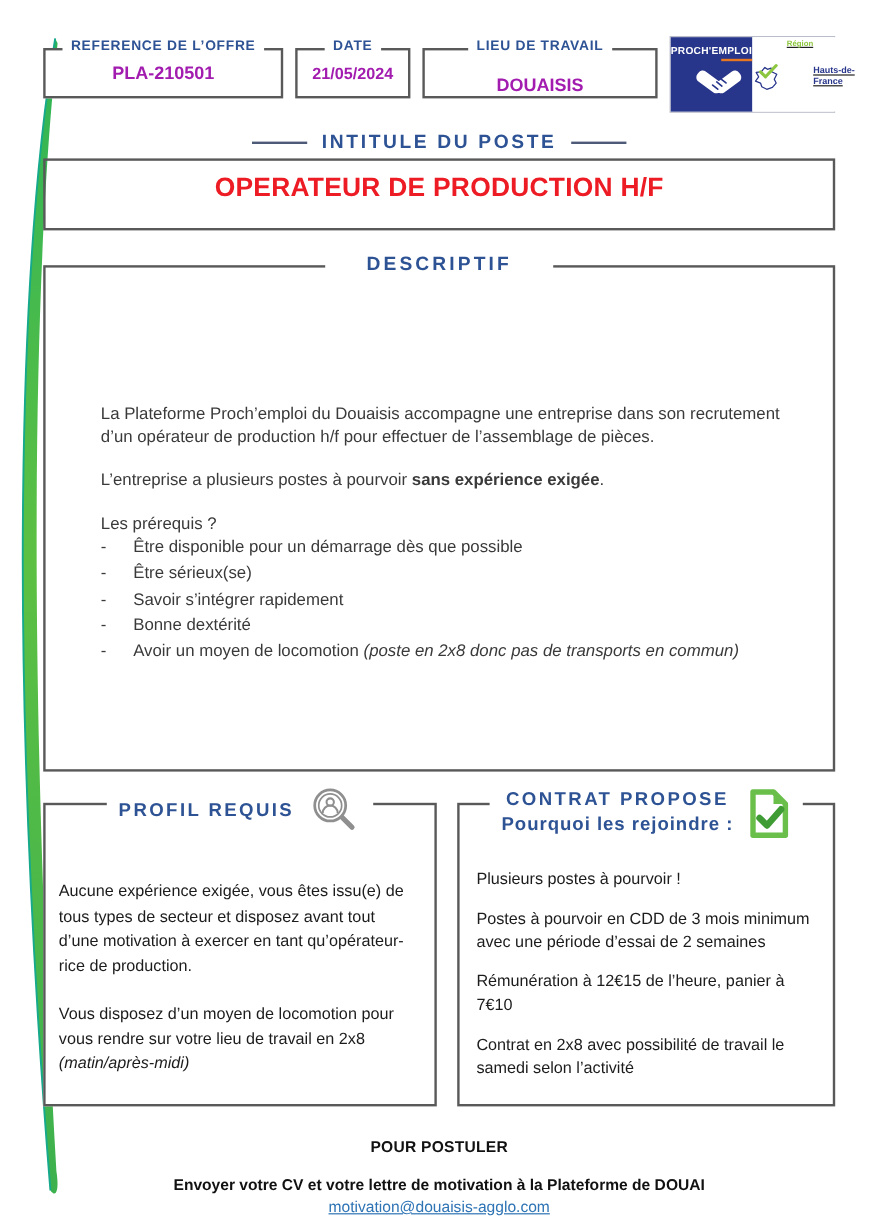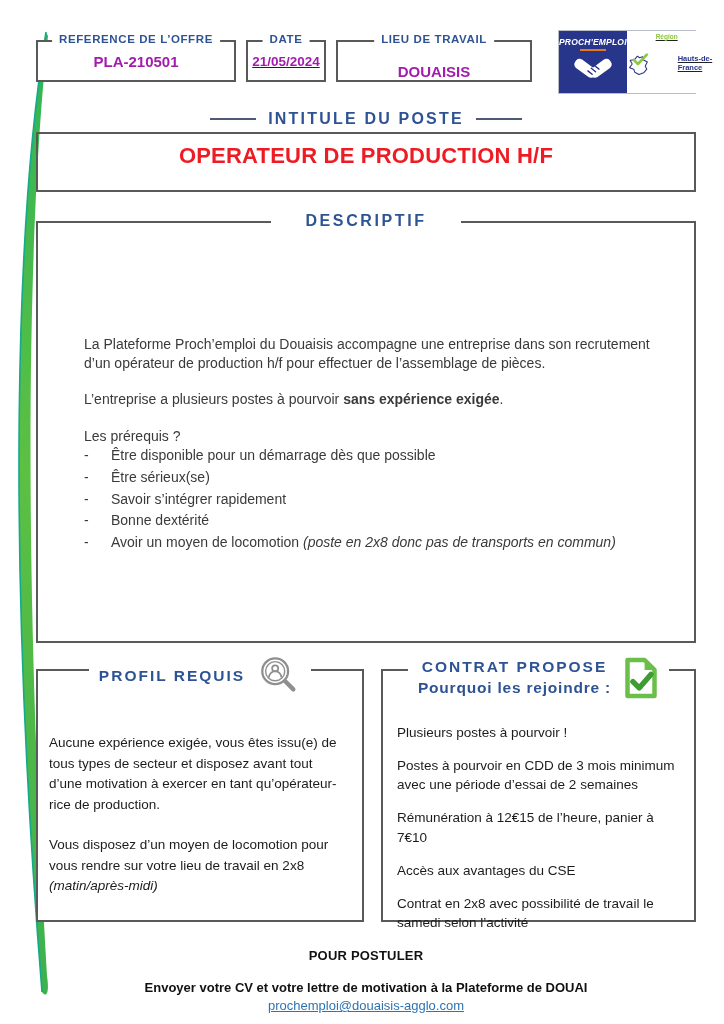--- a/index.html
+++ b/index.html
@@ -7,28 +7,28 @@
     width:724px;height:1024px;background:#ffffff;position:relative;overflow:hidden;
     font-family:"Liberation Sans",sans-serif;color:#222;
   }
   .swoosh{position:absolute;left:2px;top:26px;z-index:0;}
   .content{position:relative;z-index:1;margin:30px 28px 0 36px;width:660px;}
 
   
   .hdr{display:flex;align-items:flex-start;gap:10px;}
   .fbox{position:relative;border:2px solid #595959;height:42px;margin-top:10px;
         display:flex;align-items:center;justify-content:center;background:#fff;box-sizing:border-box;}
-  .fbox-ref{width:200px;} .fbox-date{width:80px;text-decoration:underline;} .fbox-lieu{width:196px;align-items:flex-end;}
+  .fbox-ref{width:200px;} .fbox-date{width:96px;} .fbox-lieu{width:196px;align-items:flex-end;}
   .flabel{position:absolute;top:-9px;left:50%;transform:translateX(-50%);background:#fff;
           padding:0 7px;color:#2e5395;font-weight:700;font-size:11.5px;letter-spacing:.6px;white-space:nowrap;}
   .fvalue{font-weight:700;font-size:15px;color:#a21caf;}
   .fbox-date .fvalue{font-size:13.5px;}
 
   .logo{margin-left:auto;width:138px;height:64px;display:flex;border:1px solid #b9bcc9;box-sizing:border-box;}
-  .logo-left{width:76px;background:#27358a;display:flex;flex-direction:column;align-items:center;padding-top:6px;box-sizing:border-box;font-style:italic;}
+  .logo-left{width:76px;background:#27358a;display:flex;flex-direction:column;align-items:flex-end;padding-top:6px;box-sizing:border-box;}
   .logo-brand{color:#fff;font-size:8.5px;font-weight:700;letter-spacing:.2px;white-space:nowrap;}
   .logo-underline{width:26px;height:2px;background:#e87722;margin:2px 0 1px;}
   .logo-right{flex:1;background:#fff;display:flex;flex-direction:row;align-items:center;justify-content:flex-start;padding-top:3px;text-decoration:underline;}
   .logo-region1{color:#8dc63f;font-size:6.5px;font-weight:700;align-self:flex-start;margin-left:6px;line-height:1;}
   .logo-region2{color:#27358a;font-size:7.5px;font-weight:700;line-height:1.1;}
 
   
   .sec-heading{display:flex;align-items:center;justify-content:center;gap:12px;margin-top:16px;}
   .dash{width:46px;border-top:2px solid #4d5a78;}
   .sec-title{color:#2e5395;font-weight:700;font-size:16px;letter-spacing:2.2px;white-space:nowrap;}
@@ -204,28 +204,27 @@
             <path d="M5 3 h19 l11 11 v29 h-30 z" fill="#ffffff" stroke="#6abf4b" stroke-width="5" stroke-linejoin="round"></path>
             <path d="M24 3 l11 11 h-11 z" fill="#6abf4b"></path>
             <path d="M11 27 l7 7 13 -15" fill="none" stroke="#3f9c35" stroke-width="6" stroke-linecap="round" stroke-linejoin="round"></path>
           </svg>
         </div>
       </div>
       <div class="contrat-body">
         <p>Plusieurs postes à pourvoir !</p>
         <p>Postes à pourvoir en CDD de 3 mois minimum avec une période d’essai de 2 semaines</p>
         <p>Rémunération à 12€15 de l’heure, panier à 7€10</p>
-        <p>Accès aux avantages du CSE</p>
         <p>Contrat en 2x8 avec possibilité de travail le samedi selon l’activité</p>
       </div>
     </div>
 
   </section>
 
   <footer class="footer">
     <div class="footer-title">POUR POSTULER</div>
     <div class="footer-line">Envoyer votre CV et votre lettre de motivation à la Plateforme de DOUAI</div>
     <div class="footer-email">
-      <a href="#">prochemploi@douaisis-agglo.com</a>
+      <a href="#">motivation@douaisis-agglo.com</a>
     </div>
   </footer>
 
 </div>
 
 </body></html>

